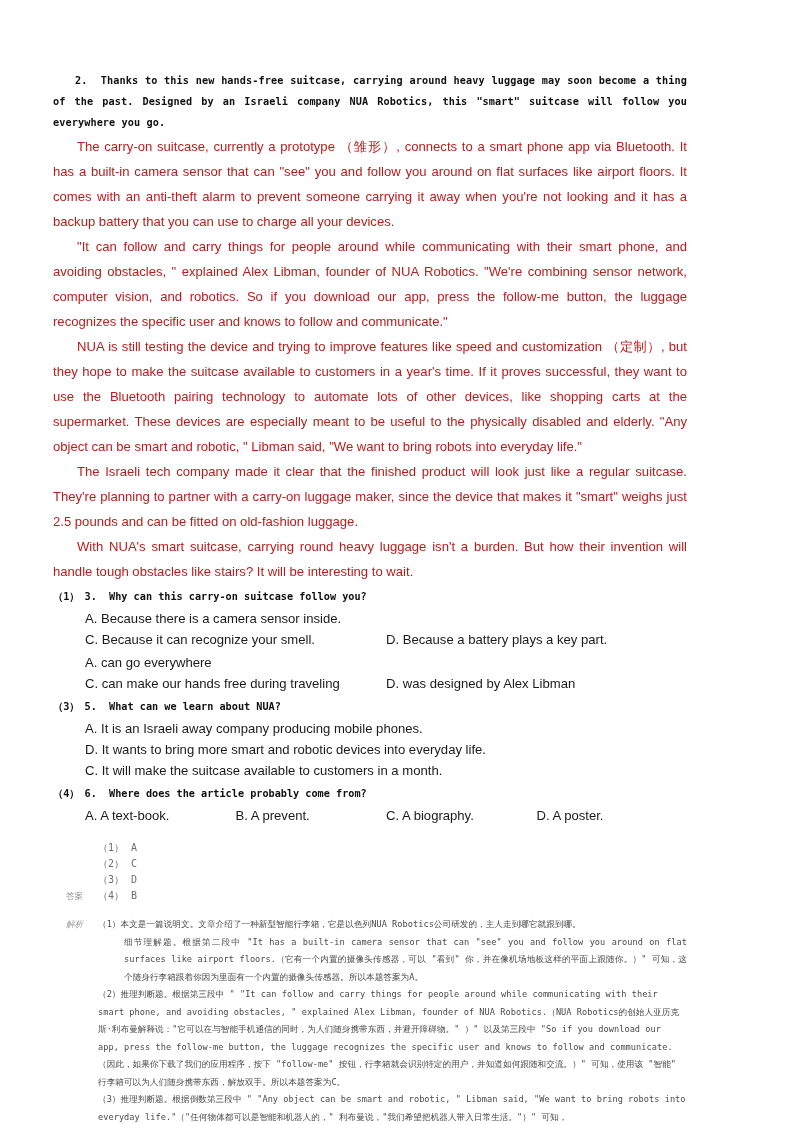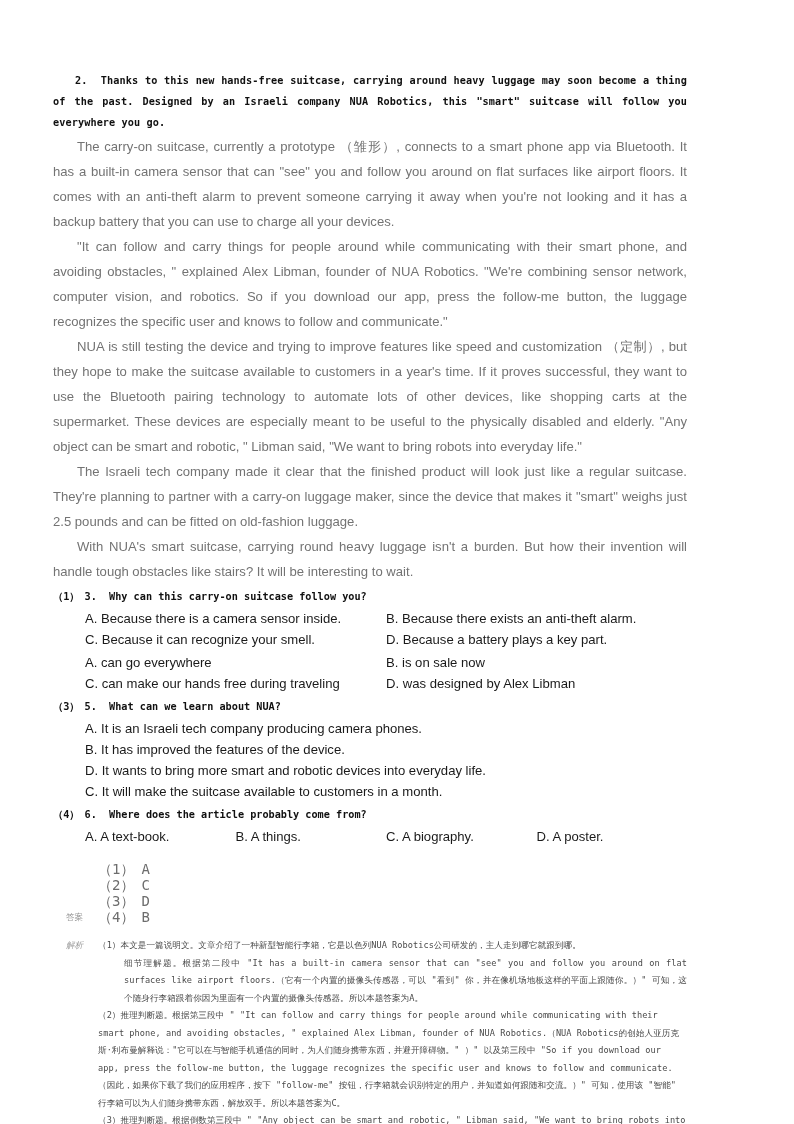--- a/index.html
+++ b/index.html
@@ -36,21 +36,21 @@
   }
   .passage-head .indent { display: inline-block; width: 22px; }
 
   
   .para {
     font-size: 13.1px;
     line-height: 25px;
     text-align: justify;
     text-align-last: left;
     margin: 0;
-    color: #737373;
+    color: #b91c1c;
   }
   .para .indent { display: inline-block; width: 24px; }
 
   
   .qblock { margin-top: 2px; }
   .qstem {
     font-family: "DejaVu Sans Mono", "Liberation Mono", monospace;
     font-size: 10.2px;
     line-height: 22px;
     font-weight: 600;
@@ -93,21 +93,21 @@
     line-height: 16px;
     width: 45px;
     flex: 0 0 45px;
     padding-left: 13px;
     box-sizing: border-box;
     color: #9a9a9a;
     margin-top: 48px;
   }
   .ans-list {
     font-family: "DejaVu Sans Mono", "Liberation Mono", monospace;
-    font-size: 14px;
+    font-size: 10px;
     line-height: 16px;
     color: #6d6d6d;
   }
   .ans-row { white-space: nowrap; }
   .ans-row .letter { margin-left: 7px; }
 
   
   .explanation {
     margin-top: 12px;
     display: flex;
@@ -155,58 +155,55 @@
   <p class="para"><span class="indent"></span><span>NUA is still testing the device and trying to improve features like speed and customization （定制）, but they hope to make the suitcase available to customers in a year's time. If it proves successful, they want to use the Bluetooth pairing technology to automate lots of other devices, like shopping carts at the supermarket. These devices are especially meant to be useful to the physically disabled and elderly. "Any object can be smart and robotic, " Libman said, "We want to bring robots into everyday life."</span></p>
   <p class="para"><span class="indent"></span><span>The Israeli tech company made it clear that the finished product will look just like a regular suitcase. They're planning to partner with a carry-on luggage maker, since the device that makes it "smart" weighs just 2.5 pounds and can be fitted on old-fashion luggage.</span></p>
   <p class="para"><span class="indent"></span><span>With NUA's smart suitcase, carrying round heavy luggage isn't a burden. But how their invention will handle tough obstacles like stairs? It will be interesting to wait.</span></p>
 
   <div class="qblock">
     <div class="qstem">
       <span class="qnum-paren">（1）</span><span class="qnum">3.</span>&nbsp;&nbsp;<span>Why can this carry-on suitcase follow you?</span>
     </div>
     <div class="opts cols2">
       <div class="opt">A. Because there is a camera sensor inside.</div>
-      <div class="opt">B. Because there exists an anti-theft alarm.</div>
     </div>
     <div class="opts cols2">
       <div class="opt">C. Because it can recognize your smell.</div>
       <div class="opt">D. Because a battery plays a key part.</div>
     </div>
   </div>
 
   <div class="qblock">
     <div class="opts cols2">
       <div class="opt">A. can go everywhere</div>
-      <div class="opt">B. is on sale now</div>
     </div>
     <div class="opts cols2">
       <div class="opt">C. can make our hands free during traveling</div>
       <div class="opt">D. was designed by Alex Libman</div>
     </div>
   </div>
 
   <div class="qblock">
     <div class="qstem">
       <span class="qnum-paren">（3）</span><span class="qnum">5.</span>&nbsp;&nbsp;<span>What can we learn about NUA?</span>
     </div>
     <div class="opts stacked">
-      <div class="opt">A. It is an Israeli tech company producing camera phones.</div>
-      <div class="opt">B. It has improved the features of the device.</div>
+      <div class="opt">A. It is an Israeli away company producing mobile phones.</div>
       <div class="opt">D. It wants to bring more smart and robotic devices into everyday life.</div>
       <div class="opt">C. It will make the suitcase available to customers in a month.</div>
     </div>
   </div>
 
   <div class="qblock">
     <div class="qstem">
       <span class="qnum-paren">（4）</span><span class="qnum">6.</span>&nbsp;&nbsp;<span>Where does the article probably come from?</span>
     </div>
     <div class="opts cols4">
       <div class="opt">A. A text-book.</div>
-      <div class="opt">B. A things.</div>
+      <div class="opt">B. A prevent.</div>
       <div class="opt">C. A biography.</div>
       <div class="opt">D. A poster.</div>
     </div>
   </div>
 
   <div class="answers">
     <div class="ans-label">答案</div>
     <div class="ans-list">
       <div class="ans-row"><span>（1）</span><span class="letter">A</span></div>
       <div class="ans-row"><span>（2）</span><span class="letter">C</span></div>

